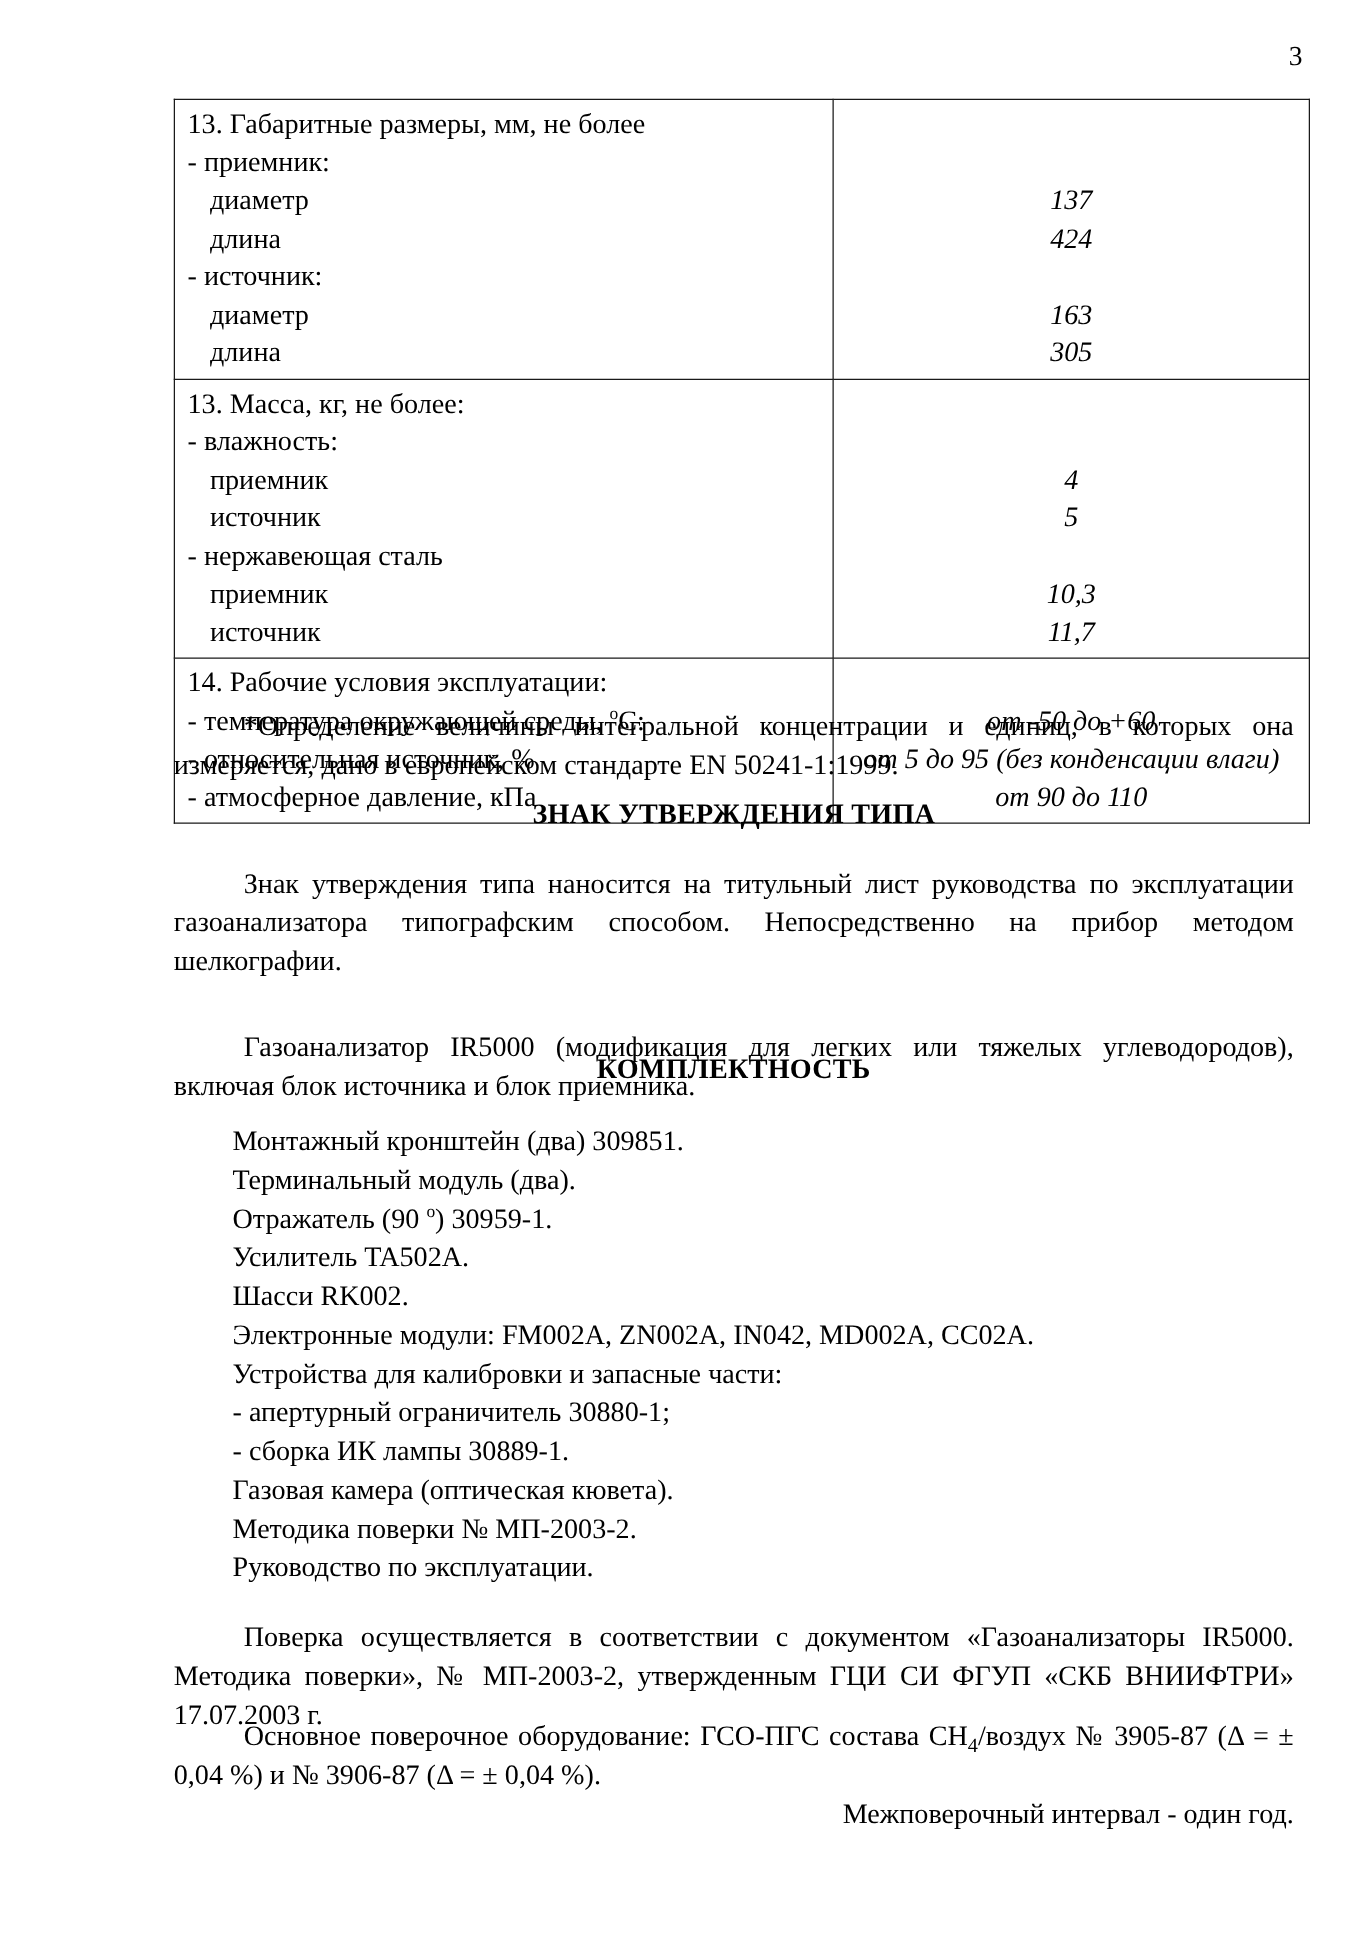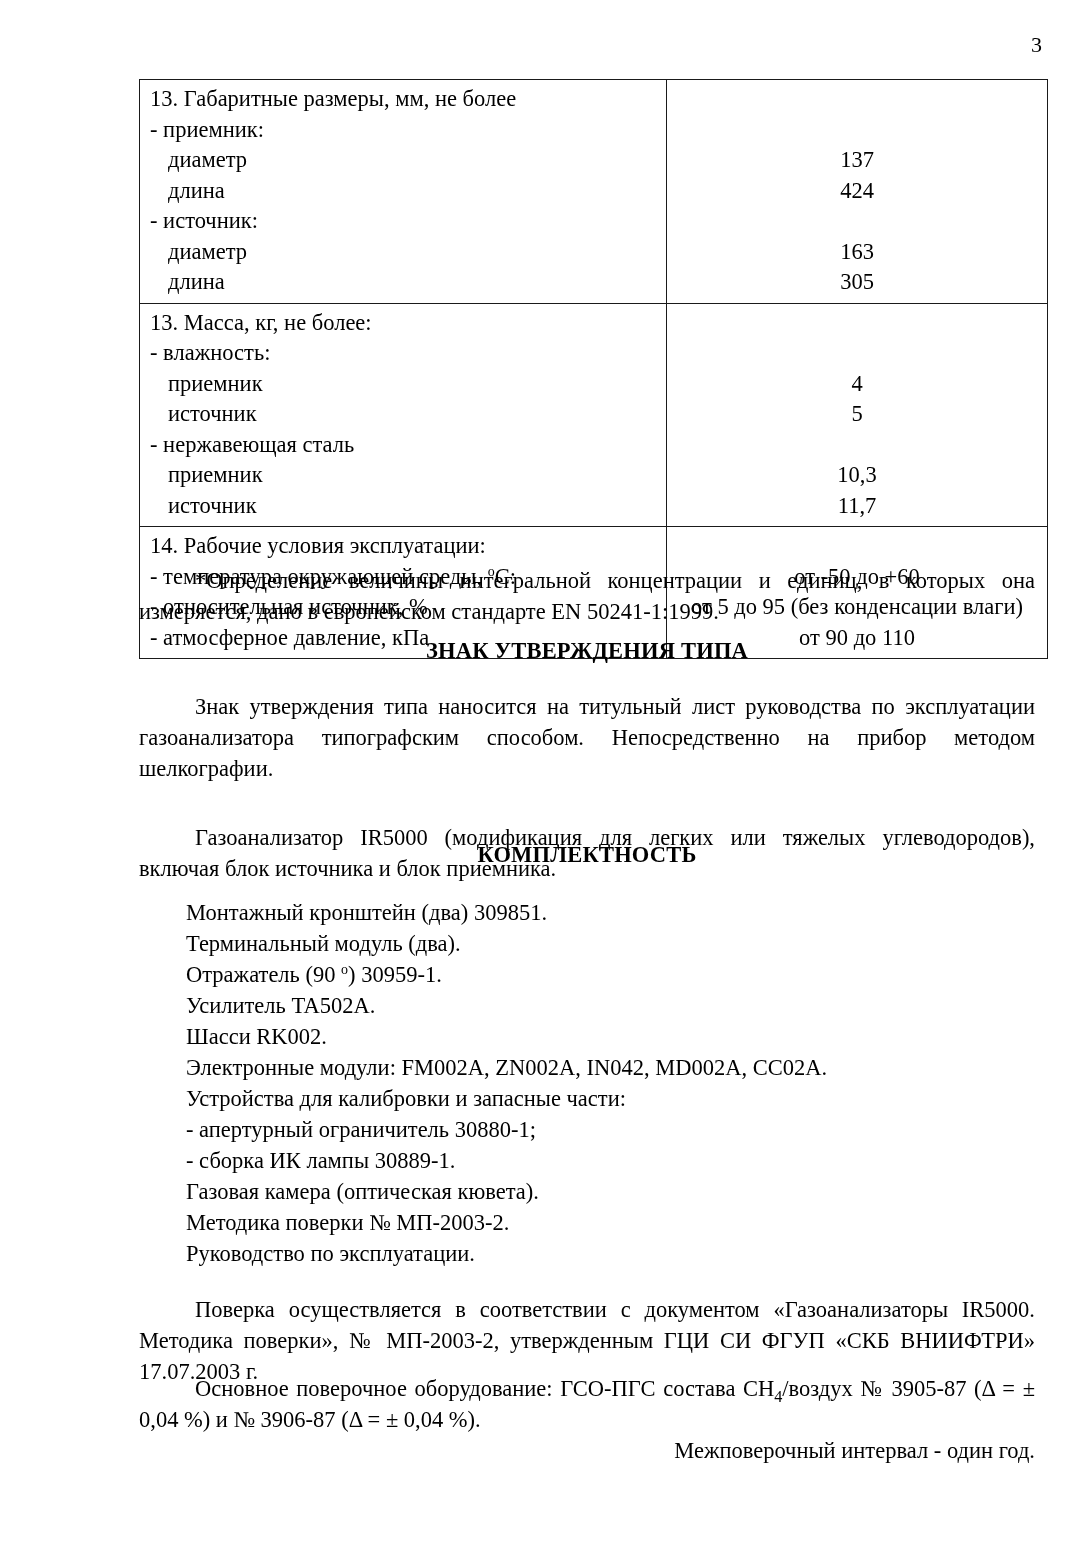--- a/index.html
+++ b/index.html
@@ -48,20 +48,21 @@
     padding: 0;
   }
   .spec-table td.label-cell {
     width: 516px;
     padding: 4px 0 5px 10px;
   }
   .spec-table td.value-cell {
     width: 380px;
     text-align: center;
     padding: 4px 0 5px 0;
+    font-style: italic;
   }
   .row-line {
     display: block;
     height: 30.5px;
     line-height: 30.5px;
     white-space: pre;
   }
   .row-line.indent1 { padding-left: 18px; }
   .sup-deg {
     font-size: 0.62em;

